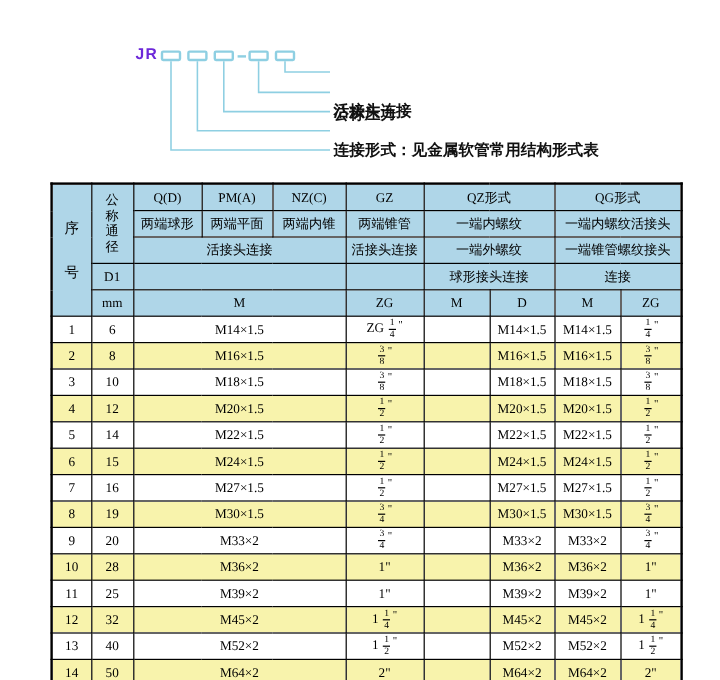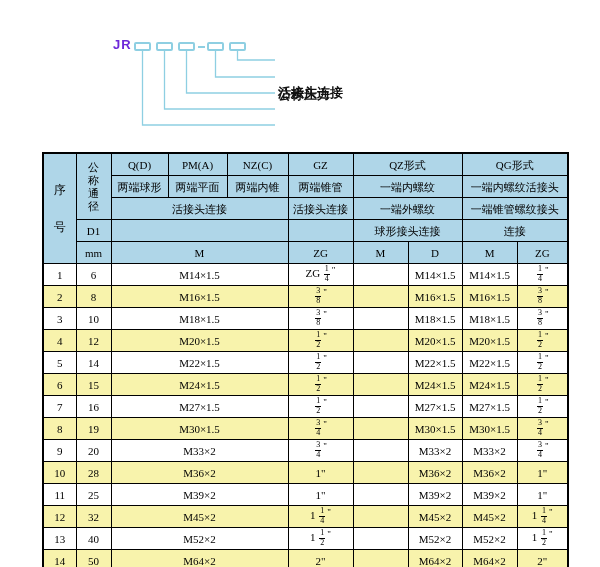--- a/index.html
+++ b/index.html
@@ -98,20 +98,21 @@
   <svg class="leads" width="600" height="140">
     <polyline points="237.5,51 237.5,60 275,60" fill="none" stroke="#8ECFE2" stroke-width="1.3"></polyline>
     <polyline points="215.5,51 215.5,77 275,77" fill="none" stroke="#8ECFE2" stroke-width="1.3"></polyline>
     <polyline points="186.5,51 186.5,93 275,93" fill="none" stroke="#8ECFE2" stroke-width="1.3"></polyline>
     <polyline points="164.5,51 164.5,109 275,109" fill="none" stroke="#8ECFE2" stroke-width="1.3"></polyline>
     <polyline points="142.5,51 142.5,125 275,125" fill="none" stroke="#8ECFE2" stroke-width="1.3"></polyline>
   </svg>
 
   <div class="dlabel" style="top:86px;">活接头连接</div>
   <div class="dlabel" style="top:88px;">公称压力</div>
+  <div class="dlabel" style="top:118px;">连接形式：见金属软管常用结构形式表</div>
 
 
   <table class="ref">
     <colgroup>
       <col style="width:33px">
         <col style="width:35px">
       <col style="width:57px">
         <col style="width:59px">
         <col style="width:61px">
       <col style="width:65px">

